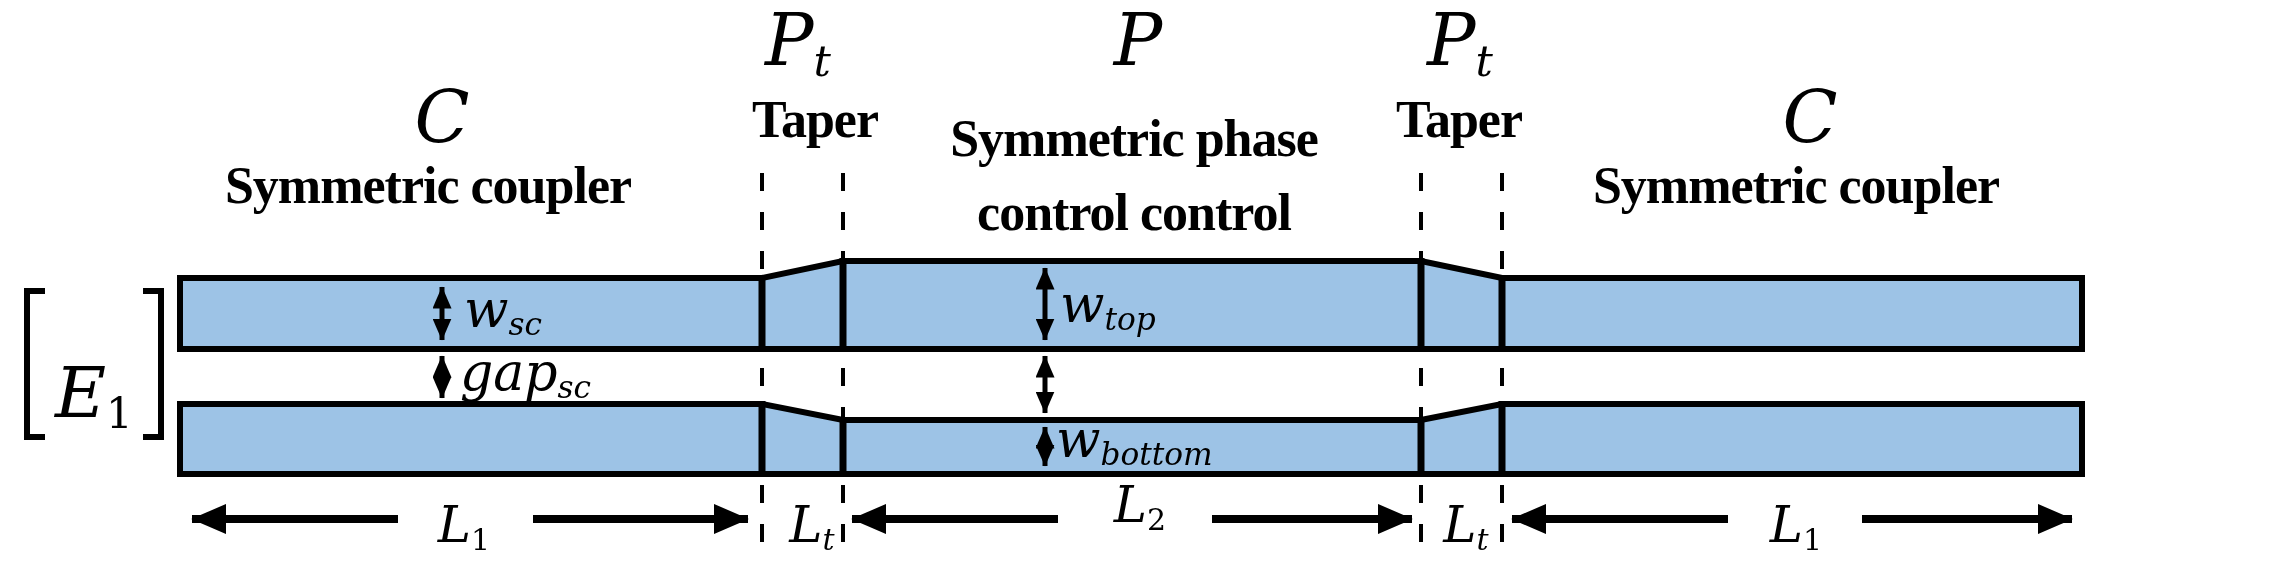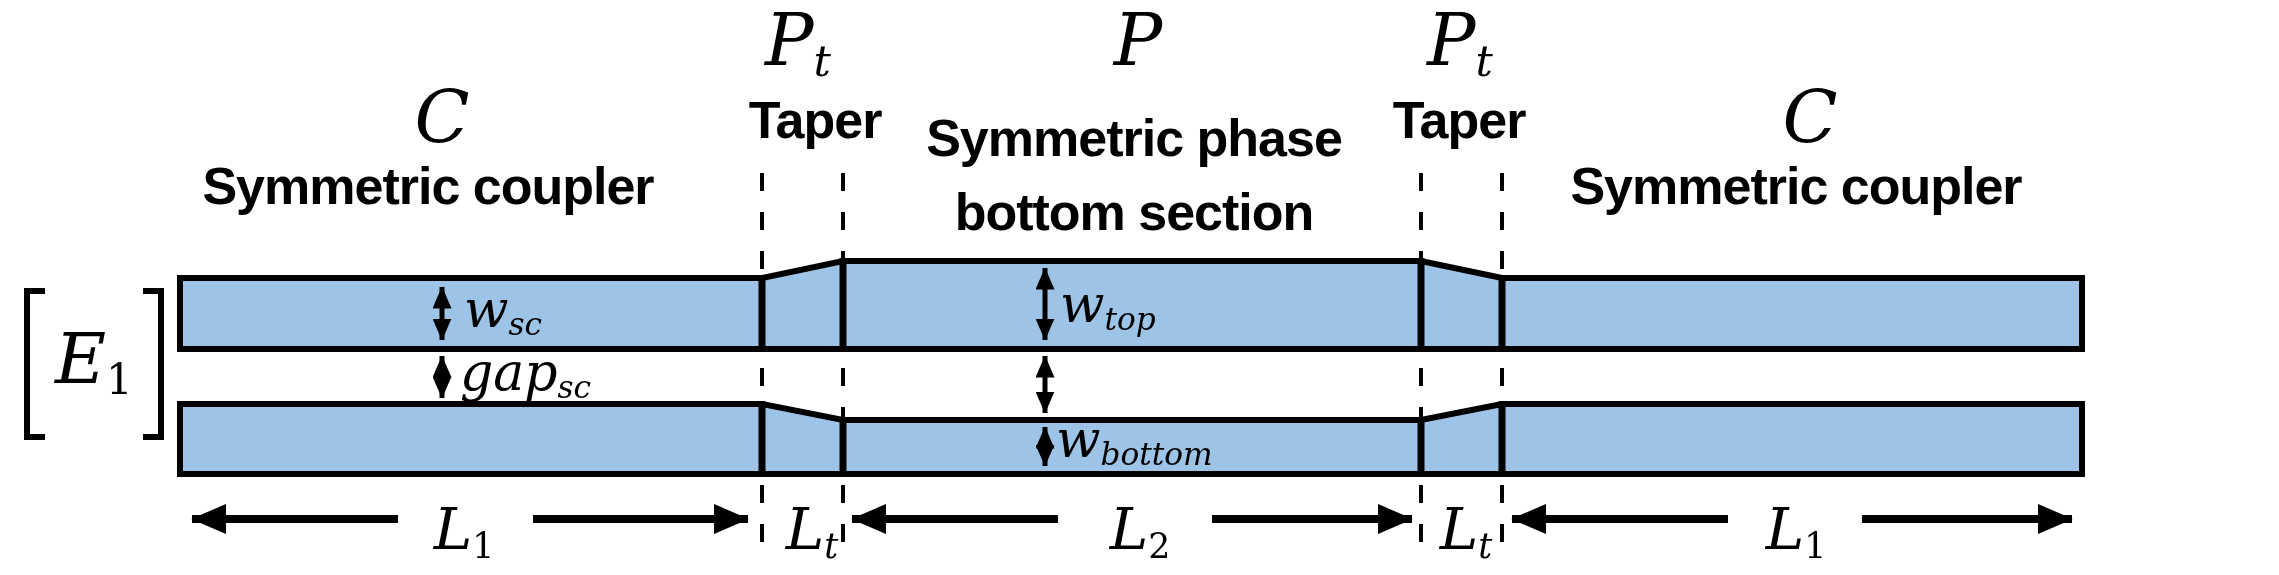--- a/index.html
+++ b/index.html
@@ -5,32 +5,32 @@
   html,body{margin:0;padding:0;background:#fff;}
   .stage{
     position:relative;width:2279px;height:575px;background:#fff;
     font-family:"DejaVu Serif",serif;overflow:hidden;color:#000;
   }
   svg.layer{position:absolute;left:0;top:0;}
   .lbl{position:absolute;white-space:nowrap;line-height:1;color:#000;}
   .center{transform:translateX(-50%);}
   .math{font-style:italic;}
   .sec-sym{font-size:72px;}
-  .bold-name{font-family:Liberation Sans, sans-serif;font-weight:700;font-style:normal;
+  .bold-name{font-family:Liberation Serif, serif;font-weight:700;font-style:normal;
              font-size:52px;letter-spacing:-1px;}
   .two-line{text-align:center;line-height:1.42;}
   .dim{font-size:52px;}
-  .len{font-size:58px;}
+  .len{font-size:50px;}
   .sub{font-size:0.6em;position:relative;top:0.26em;}
   .sub.num{font-style:normal;}
   .e-group{position:absolute;display:flex;align-items:stretch;}
   .bracket{width:15px;border:6px solid #000;}
   .bracket.open{border-right:none;}
   .bracket.close{border-left:none;}
-  .e-col{display:flex;flex-direction:column;justify-content:center;
+  .e-col{display:flex;flex-direction:column;justify-content:flex-end;
          padding:0 10px;font-size:70px;font-style:italic;line-height:74px;}
 </style>
 </head>
 <body>
 
 <div class="stage">
 
   <svg class="layer" width="2279" height="575" viewBox="0 0 2279 575">
     <defs>
       <marker id="ah" markerUnits="strokeWidth" markerWidth="4.6" markerHeight="3.8" refX="4.3" refY="1.9" orient="auto-start-reverse">
@@ -79,21 +79,21 @@
 
   <div class="lbl center math sec-sym" style="left:442px;top:82px">C</div>
   <div class="lbl center bold-name" style="left:428px;top:160px">Symmetric coupler</div>
 
   <div class="lbl center math sec-sym" style="left:798px;top:4px"><span>P</span><span class="sub">t</span></div>
   <div class="lbl center bold-name" style="left:815px;top:94px">Taper</div>
 
   <div class="lbl center math sec-sym" style="left:1138px;top:4px">P</div>
   <div class="lbl center bold-name two-line" style="left:1134px;top:102px">
     <div>Symmetric phase</div>
-    <div>bottom section</div>
+    <div>control control</div>
   </div>
 
   <div class="lbl center math sec-sym" style="left:1460px;top:4px"><span>P</span><span class="sub">t</span></div>
   <div class="lbl center bold-name" style="left:1459px;top:94px">Taper</div>
 
   <div class="lbl center math sec-sym" style="left:1810px;top:82px">C</div>
   <div class="lbl center bold-name" style="left:1796px;top:160px">Symmetric coupler</div>
 
   <div class="e-group" style="left:24px;top:288px;height:152px">
     <div class="bracket open"></div>
@@ -104,17 +104,17 @@
   </div>
 
 
   <div class="lbl math dim" style="left:464px;top:283px"><span>w</span><span class="sub">sc</span></div>
   <div class="lbl math dim" style="left:1060px;top:278px"><span>w</span><span class="sub">top</span></div>
   <div class="lbl math dim" style="left:460px;top:346px"><span>gap</span><span class="sub">sc</span></div>
   <div class="lbl math dim" style="left:1056px;top:413px"><span>w</span><span class="sub">bottom</span></div>
 
   <div class="lbl center math len" style="left:464px;top:500px"><span>L</span><span class="sub num">1</span></div>
   <div class="lbl center math len" style="left:812px;top:500px"><span>L</span><span class="sub">t</span></div>
-  <div class="lbl center math len" style="left:1140px;top:500px"><span>L</span><span class="sub num">2</span></div>
+  <div class="lbl center math len" style="left:1140px;top:480px"><span>L</span><span class="sub num">2</span></div>
   <div class="lbl center math len" style="left:1466px;top:500px"><span>L</span><span class="sub">t</span></div>
   <div class="lbl center math len" style="left:1796px;top:500px"><span>L</span><span class="sub num">1</span></div>
 
 </div>
 
 </body></html>

